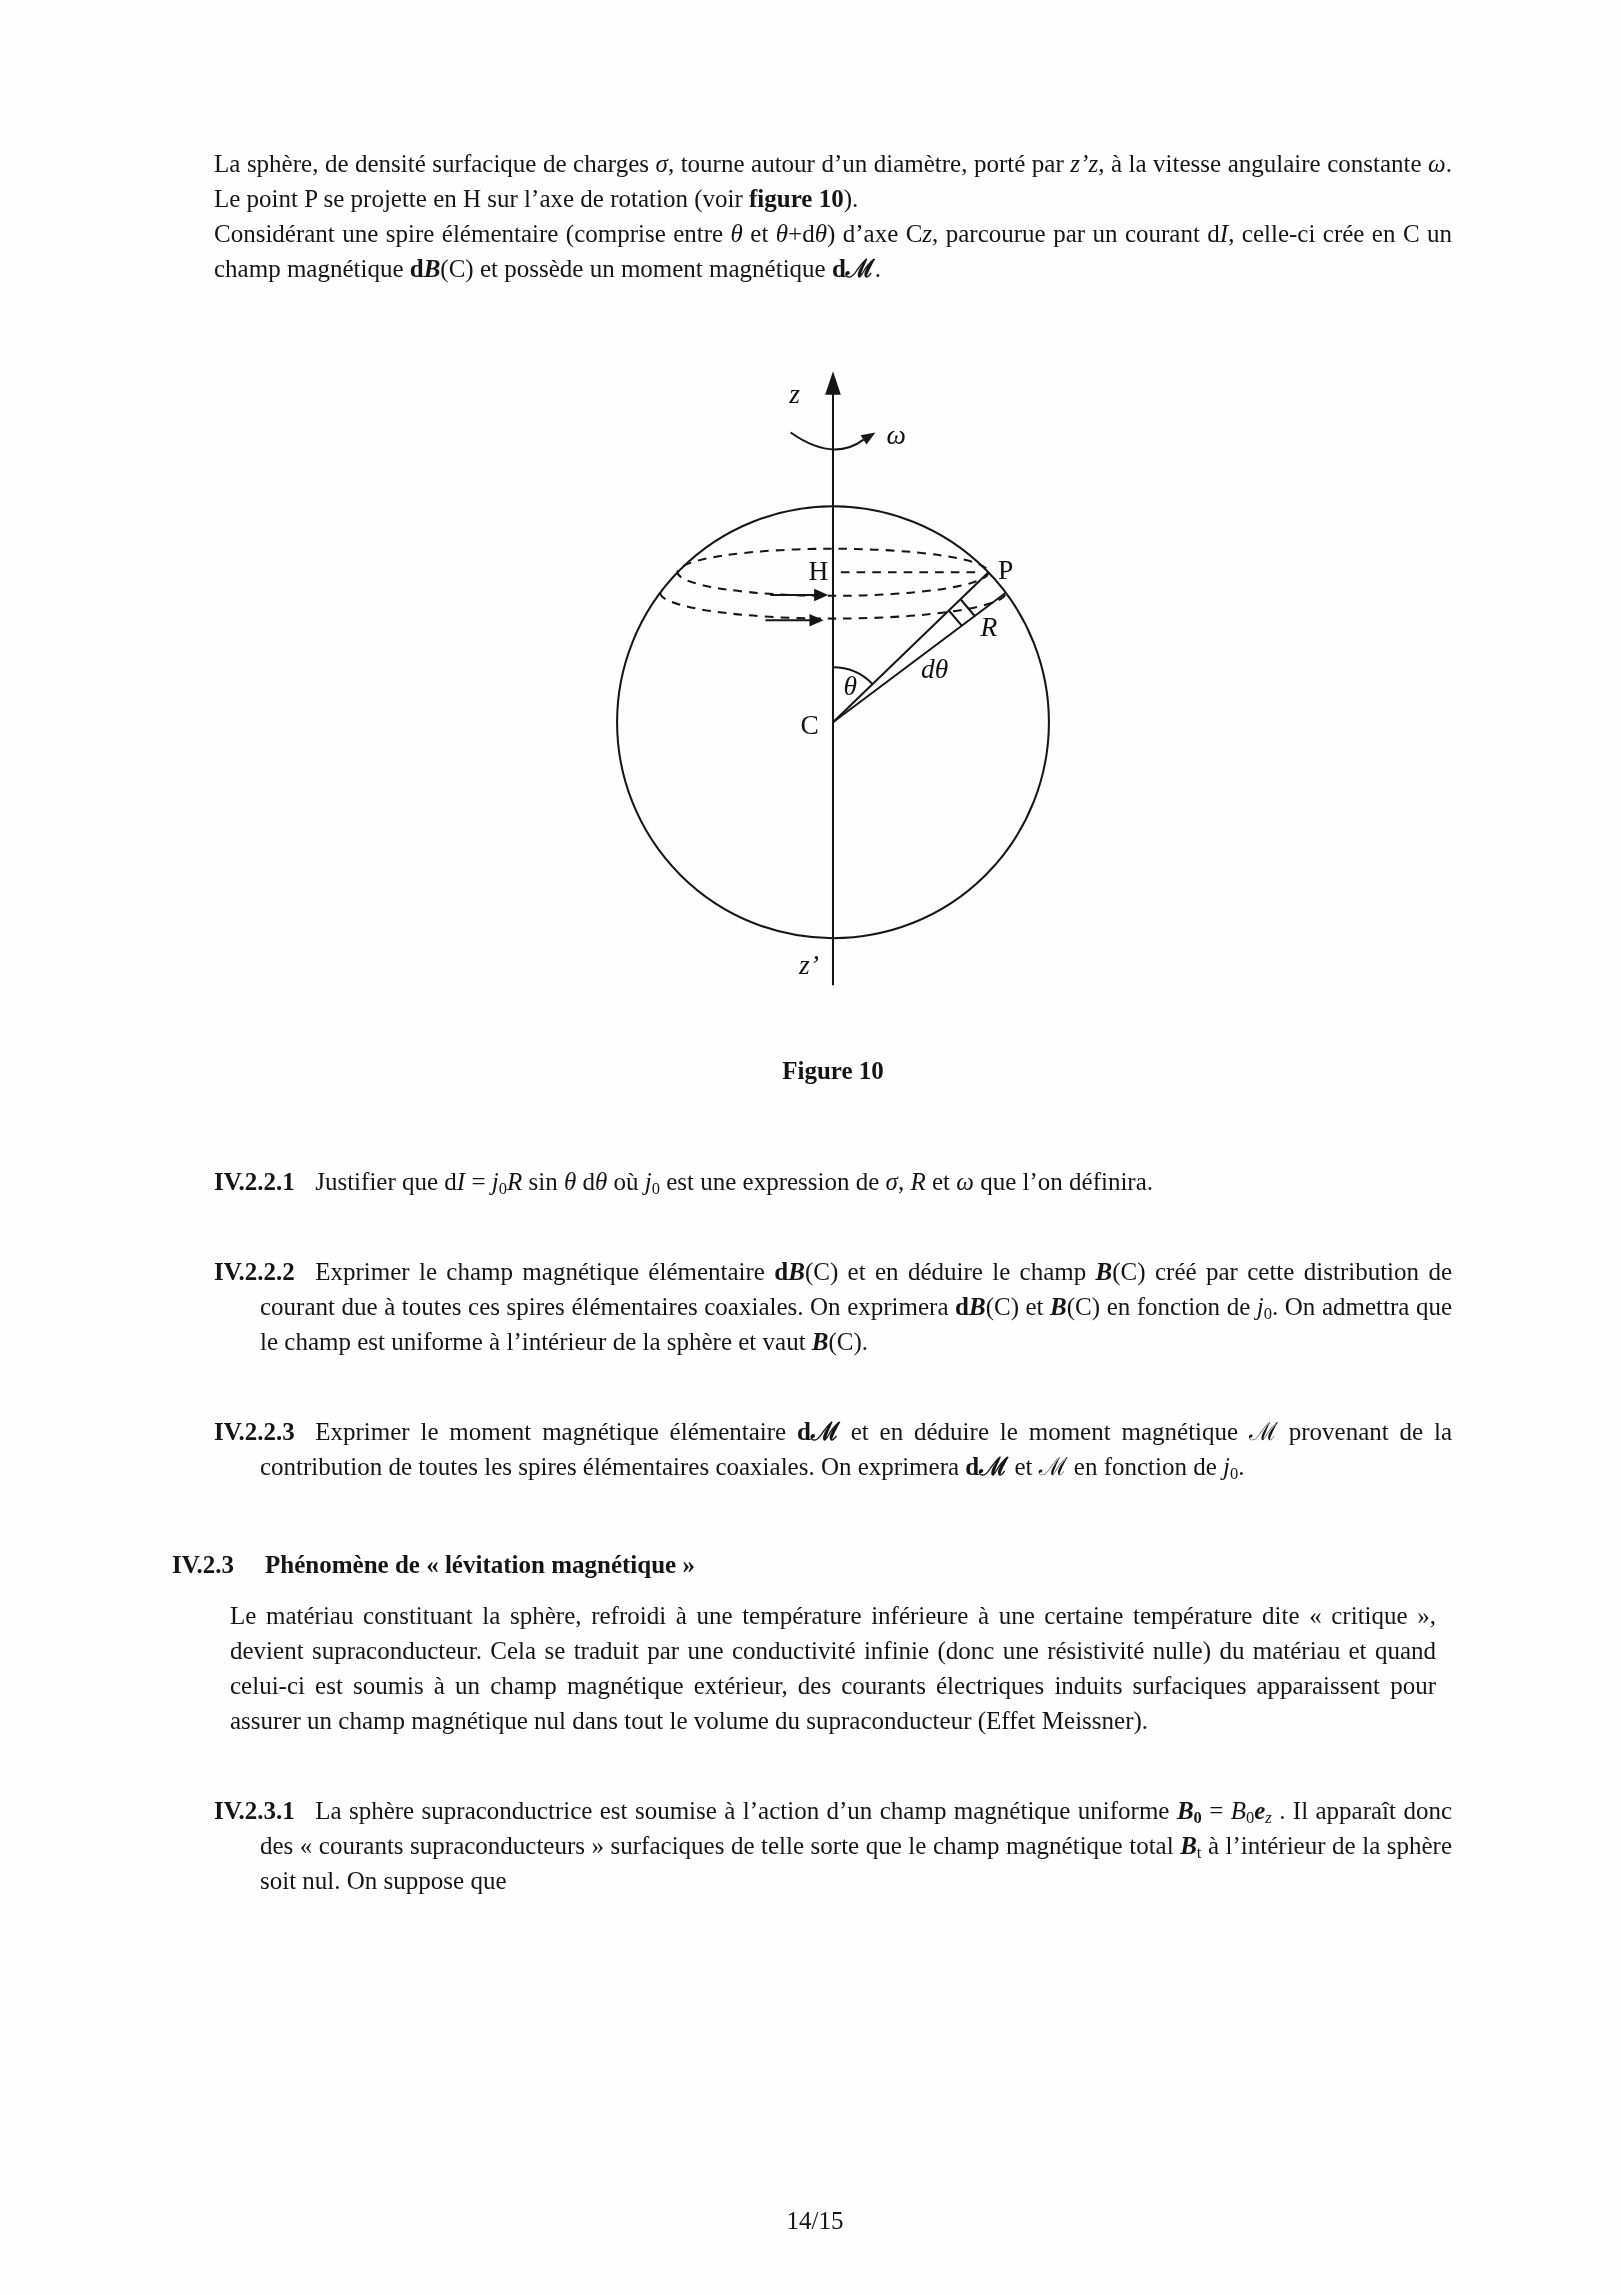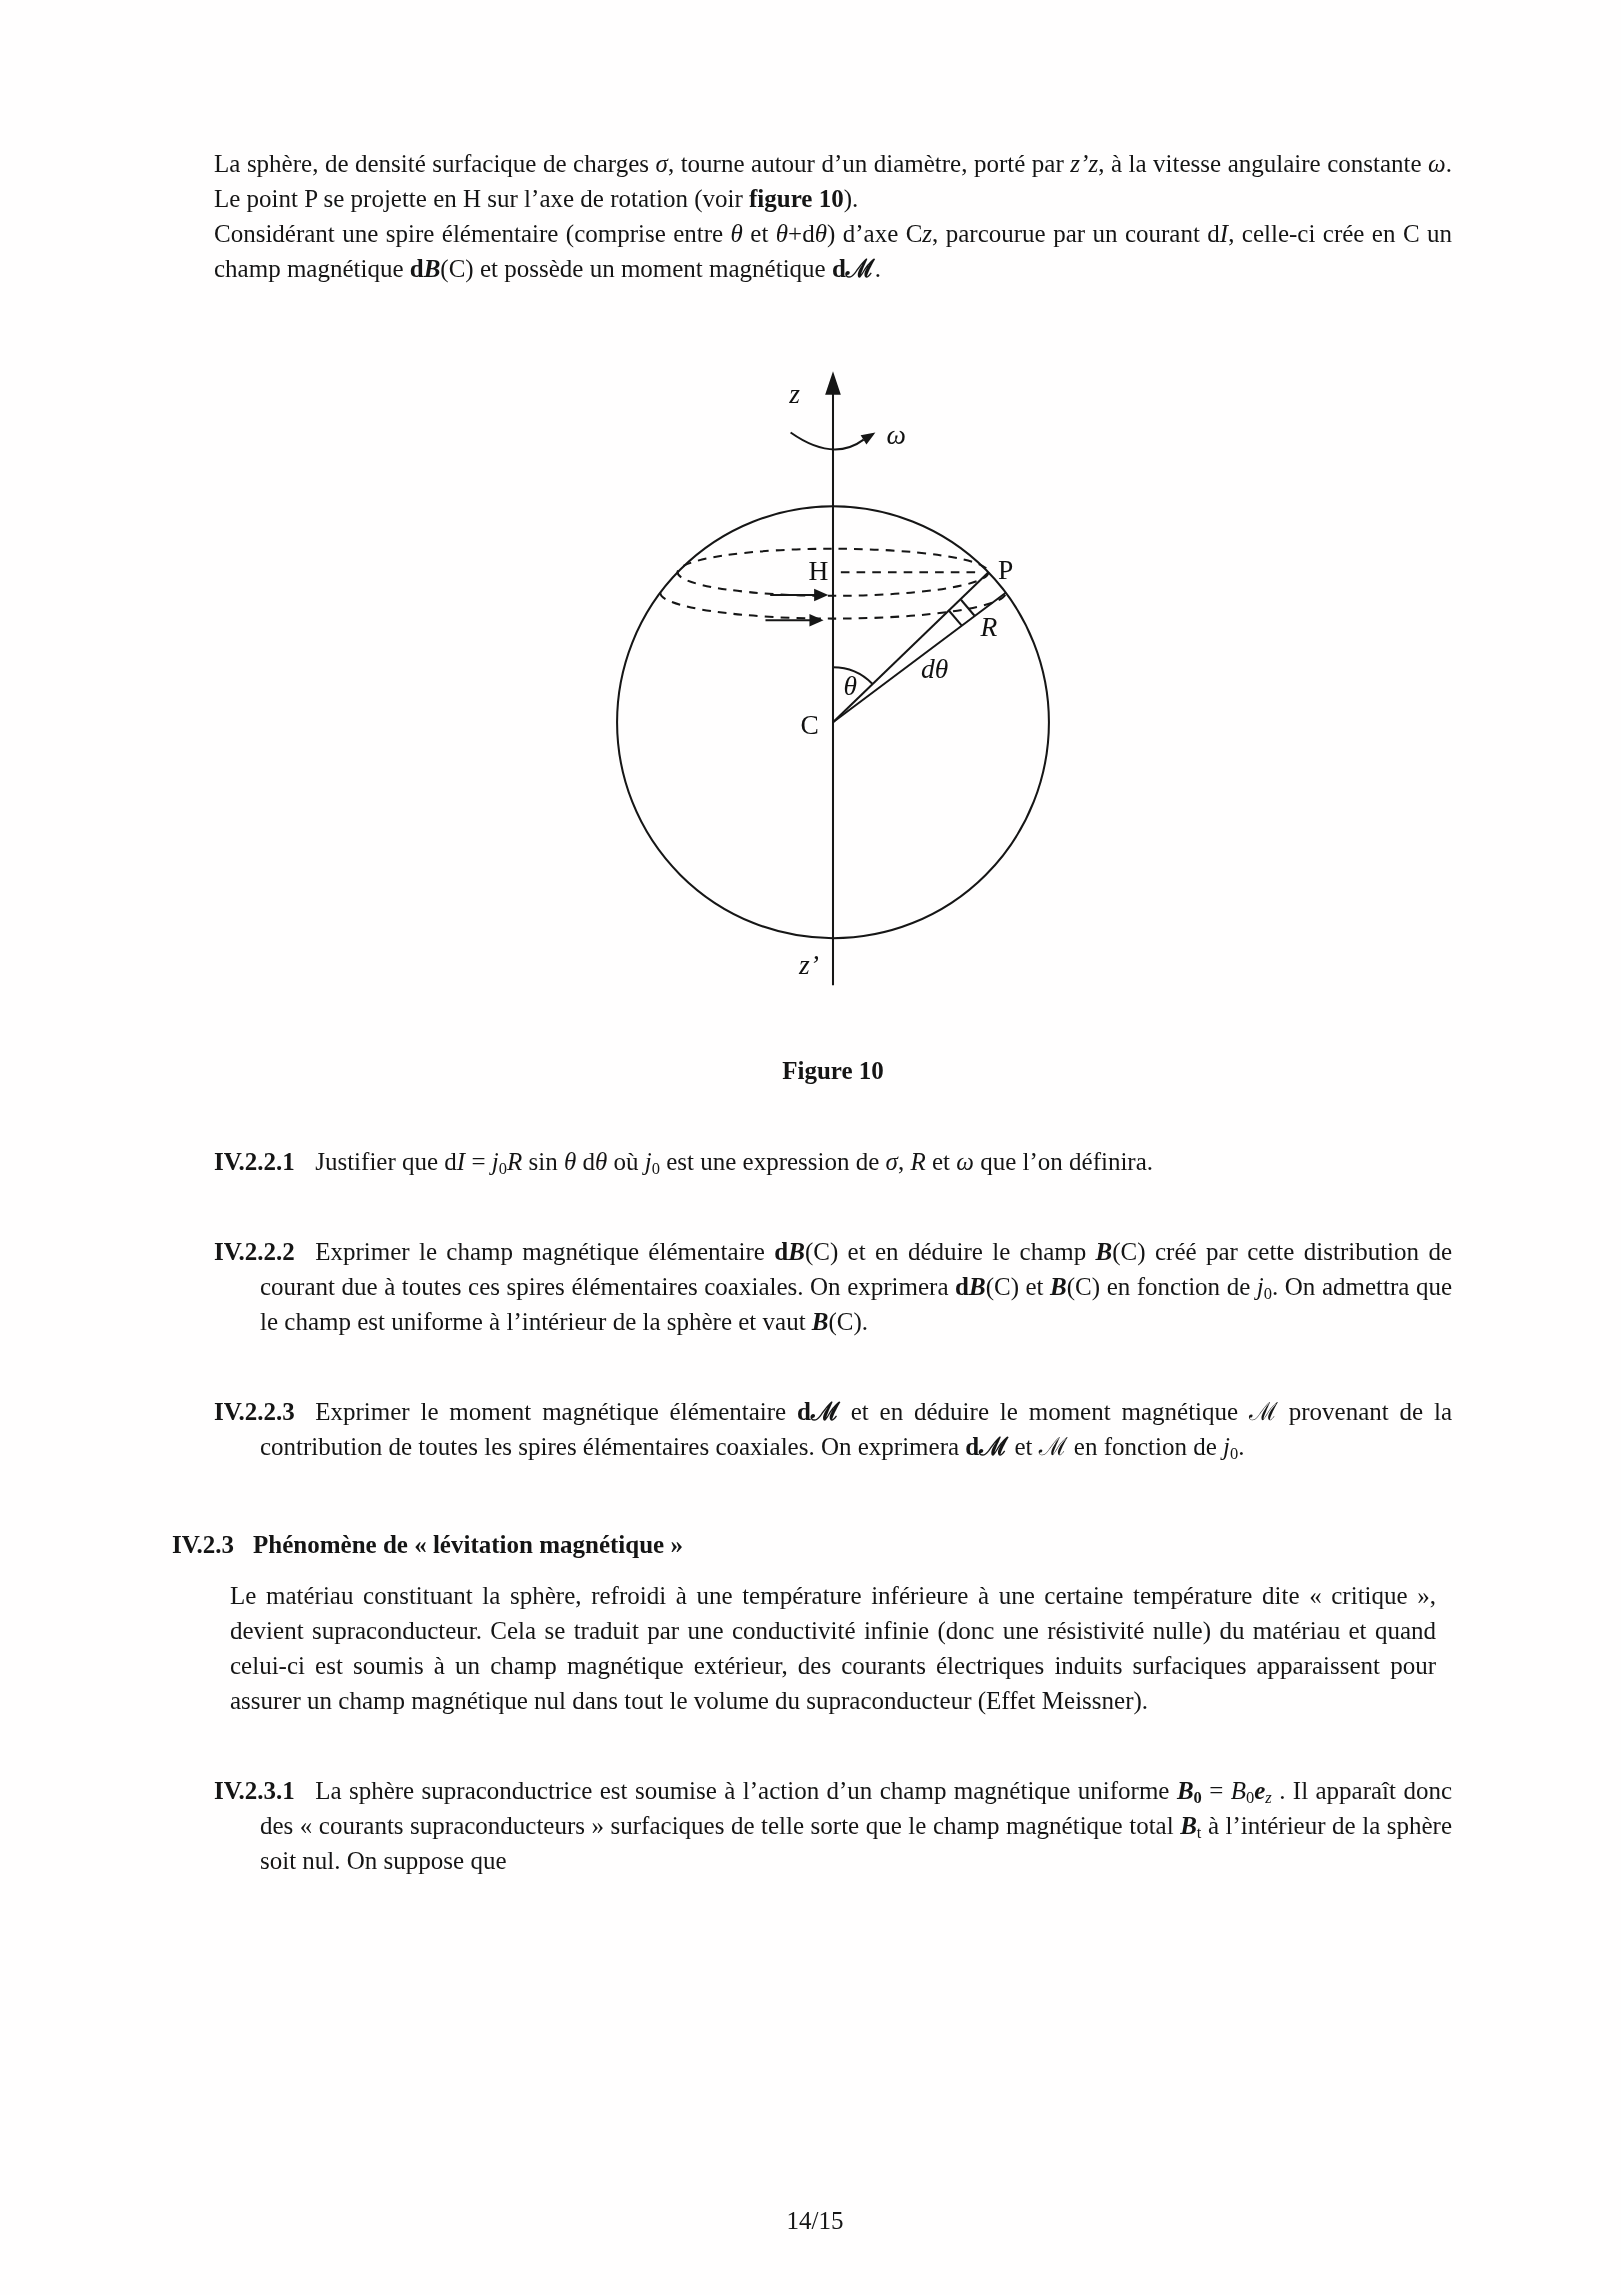--- a/index.html
+++ b/index.html
@@ -19,25 +19,25 @@
   .para { margin: 0; text-align: justify; }
   .i   { font-style: italic; }
   .b   { font-weight: bold; }
   .sub { font-size: 0.66em; vertical-align: -0.22em; line-height: 0; }
 
   .figure-block { margin-top: 79px; text-align: center; }
   .figure-block svg { display: inline-block; }
   .figure-caption { margin-top: 43px; font-weight: bold; text-align: center; }
 
   .question { margin-top: 55px; padding-left: 46px; text-indent: -46px; text-align: justify; }
-  .question.first { margin-top: 56px; }
+  .question.first { margin-top: 76px; }
   .q-id { font-weight: bold; padding-right: 20.4px; }
 
   .section-heading { margin-top: 63px; margin-left: -42px; font-weight: bold; }
-  .sh-title { margin-left: 19px; }
+  .sh-title { margin-left: 31px; }
   .section-body { margin: 16px; text-align: justify; }
 
   .footer { position: absolute; bottom: 57px; left: 8px; right: 0; text-align: center; }
 
   svg .ln   { stroke: #161616; stroke-width: 2.6; fill: none; }
   svg .dash { stroke-dasharray: 11 9; }
   svg .fill { fill: #161616; stroke: none; }
   svg text  { font-family: "Liberation Serif", "DejaVu Serif", serif; font-size: 35px; fill: #111; }
   svg text.it { font-style: italic; }
 </style>

